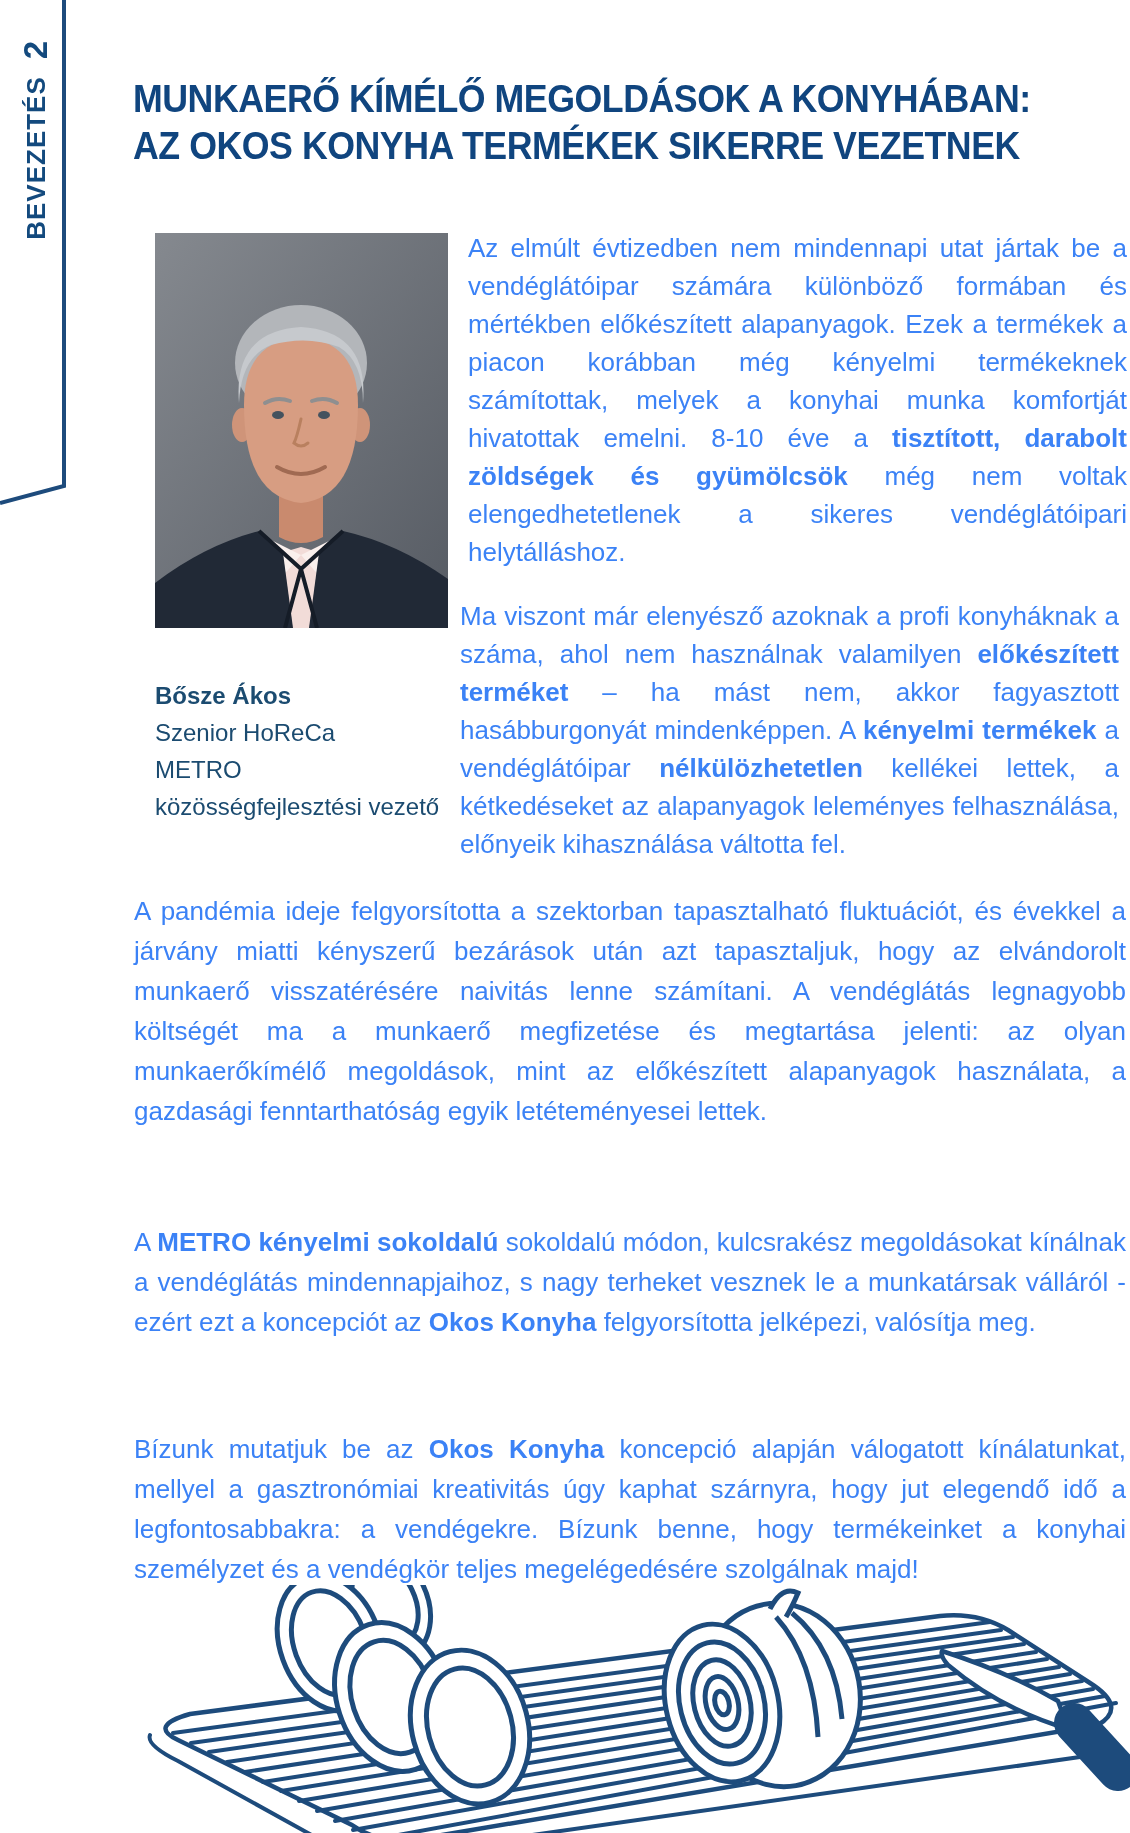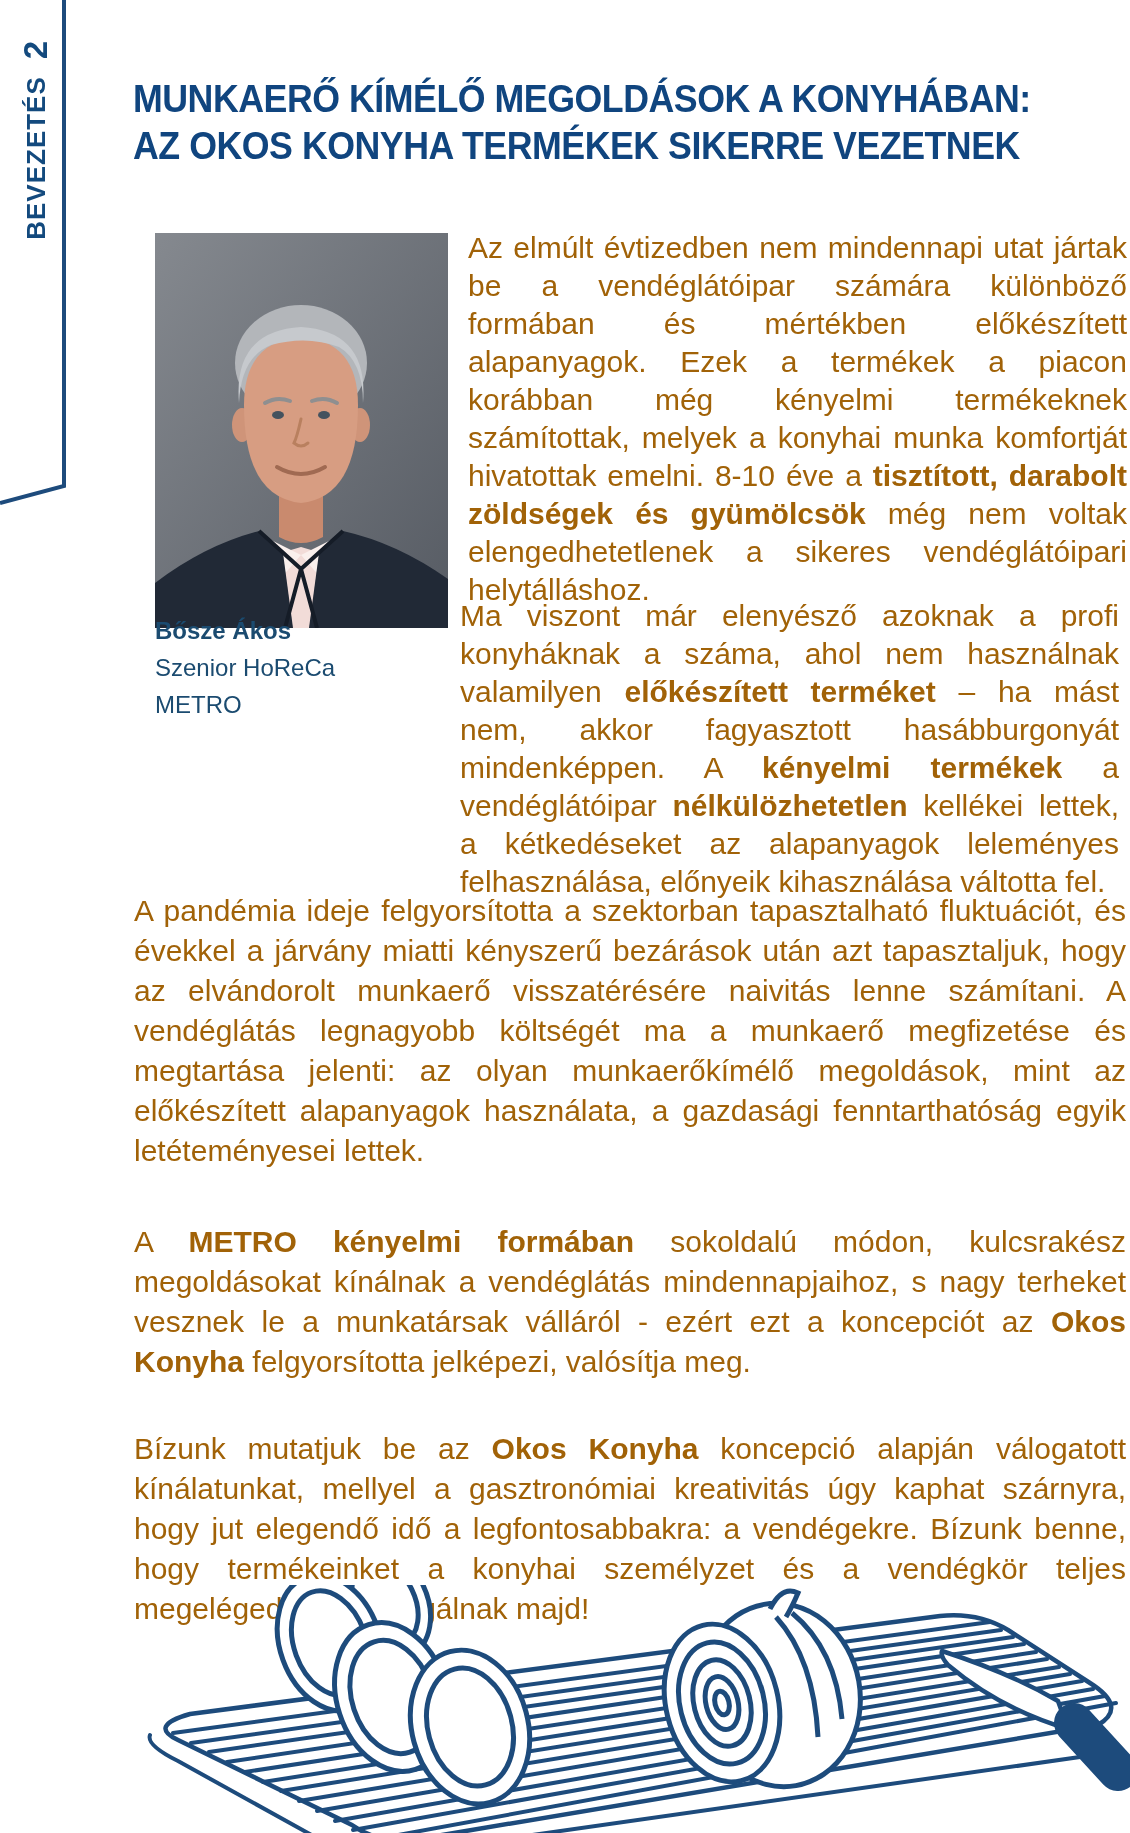--- a/index.html
+++ b/index.html
@@ -22,24 +22,24 @@
   }
   .title{
     position:absolute;left:133px;top:76px;margin:0;width:1000px;
     font-size:38px;line-height:47px;font-weight:700;color:#10457f;
     letter-spacing:-0.5px;transform:scaleX(.94);transform-origin:left top;
   }
   .title .tl{display:block;white-space:nowrap;}
   .photo{
     position:absolute;left:155px;top:233px;width:293px;height:395px;overflow:hidden;
   }
-  .caption{position:absolute;left:155px;top:612px;width:300px;font-size:24px;line-height:37px;color:#1b4b70;}
+  .caption{position:absolute;left:155px;top:677px;width:300px;font-size:24px;line-height:37px;color:#1b4b70;}
   .cap-name{font-weight:700;}
   .para{
-    position:absolute;margin:0;font-size:30px;line-height:40px;color:#a16207;
+    position:absolute;margin:0;font-size:26px;line-height:40px;color:#3b82f6;
     text-align:justify;hyphens:auto;-webkit-hyphens:auto;
   }
   .para .b{font-weight:700;}
   .p1{left:468px;top:229px;width:659px;line-height:38px;}
   .p2{left:460px;top:597px;width:659px;line-height:38px;}
   .p3{left:134px;top:891px;width:992px;}
   .p4{left:134px;top:1222px;width:992px;}
   .p5{left:134px;top:1429px;width:992px;}
   .illus{position:absolute;left:130px;top:1585px;}
 </style>
@@ -99,26 +99,27 @@
       <path d="M293 395 L293 346 Q242 310 188 298 L164 320 L154 395 Z" fill="#212936"></path>
       <path d="M104 298 L146 336 L130 395" stroke="#151c27" stroke-width="4" fill="none"></path>
       <path d="M188 298 L146 336 L162 395" stroke="#151c27" stroke-width="4" fill="none"></path>
     </svg>
   </div>
 
   <div class="caption">
     <div class="cap-name">Bősze Ákos</div>
     <div class="cap-line">Szenior HoReCa</div>
     <div class="cap-line">METRO</div>
+    <div class="cap-line">közösségfejlesztési vezető</div>
   </div>
 
   <p class="para p1"><span>Az elmúlt évtizedben nem mindennapi utat jártak be a vendéglátóipar számára különböző formában és mértékben előkészített alapanyagok. Ezek a termékek a piacon korábban még kényelmi termékeknek számítottak, melyek a konyhai munka komfortját hivatottak emelni. 8-10 éve a </span><span class="b">tisztított, darabolt zöldségek és gyümölcsök</span><span> még nem voltak elengedhetetlenek a sikeres vendéglátóipari helytálláshoz.</span></p>
   <p class="para p2"><span>Ma viszont már elenyésző azoknak a profi konyháknak a száma, ahol nem használnak valamilyen </span><span class="b">előkészített terméket</span><span> – ha mást nem, akkor fagyasztott hasábburgonyát mindenképpen. A </span><span class="b">kényelmi termékek</span><span> a vendéglátóipar </span><span class="b">nélkülözhetetlen</span><span> kellékei lettek, a kétkedéseket az alapanyagok leleményes felhasználása, előnyeik kihasználása váltotta fel.</span></p>
   <p class="para p3"><span>A pandémia ideje felgyorsította a szektorban tapasztalható fluktuációt, és évekkel a járvány miatti kényszerű bezárások után azt tapasztaljuk, hogy az elvándorolt munkaerő visszatérésére naivitás lenne számítani. A vendéglátás legnagyobb költségét ma a munkaerő megfizetése és megtartása jelenti: az olyan munkaerőkímélő megoldások, mint az előkészített alapanyagok használata, a gazdasági fenntarthatóság egyik letéteményesei lettek.</span></p>
-  <p class="para p4"><span>A </span><span class="b">METRO kényelmi formában</span><span> sokoldalú módon, kulcsrakész megoldásokat kínálnak a vendéglátás mindennapjaihoz, s nagy terheket vesznek le a munkatársak válláról - ezért ezt a koncepciót az </span><span class="b">Okos Konyha</span><span> felgyorsította jelképezi, valósítja meg.</span></p>
+  <p class="para p4"><span>A </span><span class="b">METRO kényelmi sokoldalú</span><span> sokoldalú módon, kulcsrakész megoldásokat kínálnak a vendéglátás mindennapjaihoz, s nagy terheket vesznek le a munkatársak válláról - ezért ezt a koncepciót az </span><span class="b">Okos Konyha</span><span> felgyorsította jelképezi, valósítja meg.</span></p>
   <p class="para p5"><span>Bízunk mutatjuk be az </span><span class="b">Okos Konyha</span><span> koncepció alapján válogatott kínálatunkat, mellyel a gasztronómiai kreativitás úgy kaphat szárnyra, hogy jut elegendő idő a legfontosabbakra: a vendégekre. Bízunk benne, hogy termékeinket a konyhai személyzet és a vendégkör teljes megelégedésére szolgálnak majd!</span></p>
 
   <svg class="illus" width="1000" height="248" viewBox="0 0 1000 248">
     <g stroke="#1d4b7c" fill="none" stroke-width="4.5" stroke-linecap="round" stroke-linejoin="round">
 
       <path d="M20 150 Q16 160 48 176 L214 268" stroke-width="4"></path>
       <path d="M972 146 Q996 158 964 170 L318 262" stroke-width="4"></path>
 
       <path d="M60 129 L810 31 Q848 27 878 45 L960 98 Q998 122 968 140 L300 252 Q252 262 222 240 L48 155 Q18 141 60 129 Z" fill="#ffffff"></path>
 

